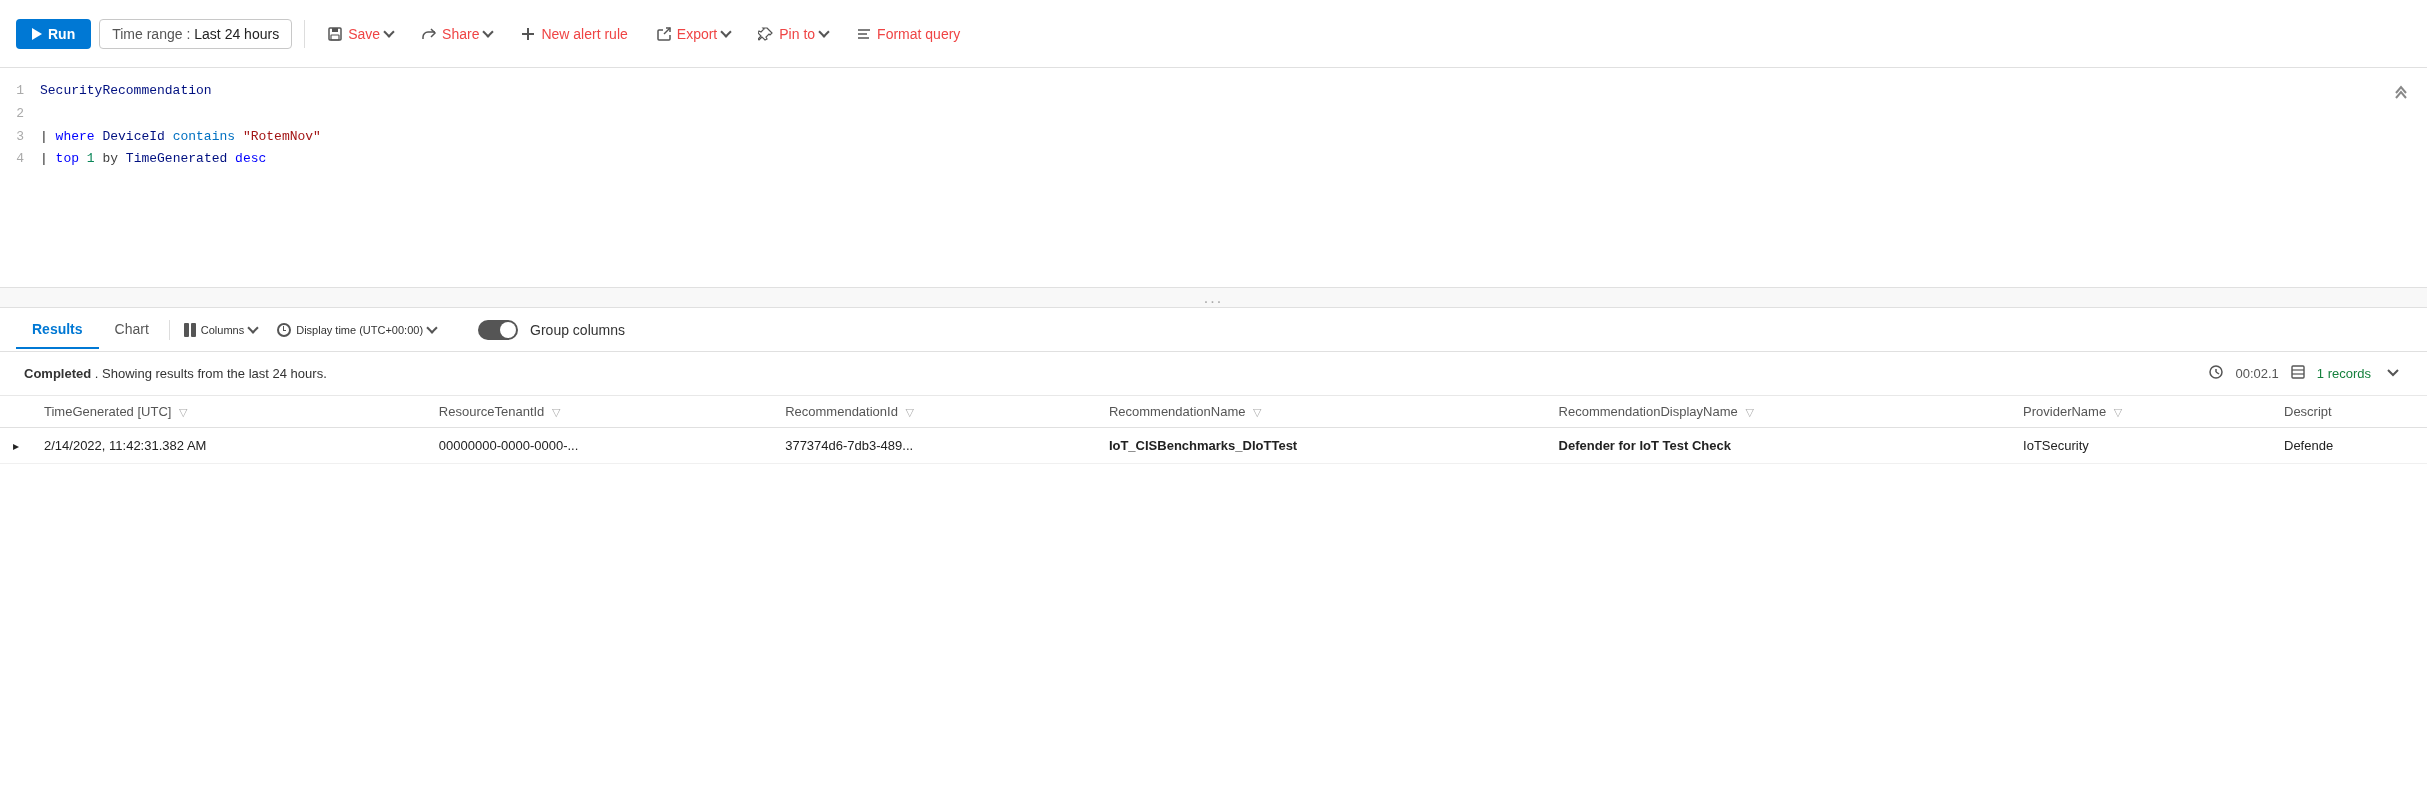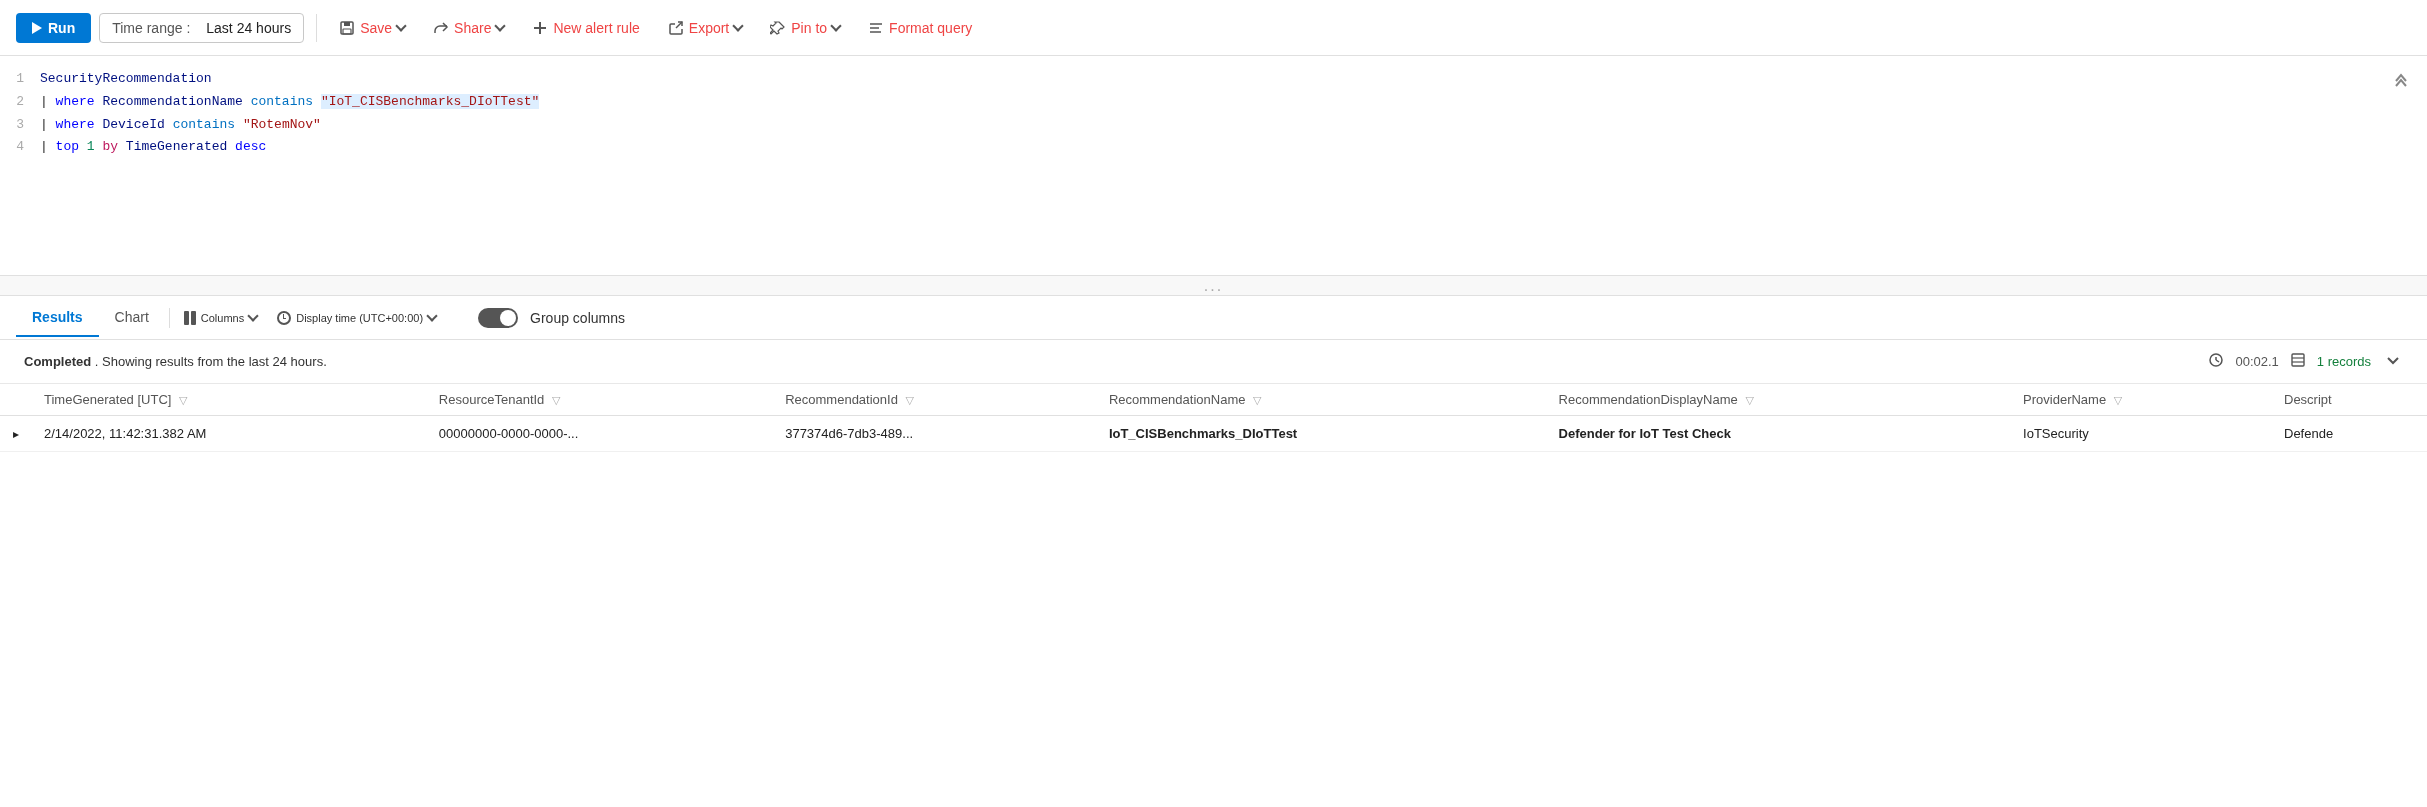--- a/index.html
+++ b/index.html
@@ -11,21 +11,21 @@
       overflow: hidden;
     }
 
     
     .toolbar {
       display: flex;
       align-items: center;
       padding: 8px 16px;
       border-bottom: 1px solid #e0e0e0;
       gap: 8px;
-      height: 56px;
+      height: 68px;
       background: #fff;
     }
     .btn-run {
       display: flex;
       align-items: center;
       gap: 6px;
       background: #0078d4;
       color: #fff;
       border: none;
       border-radius: 4px;
@@ -39,21 +39,21 @@
       width: 0;
       height: 0;
       border-style: solid;
       border-width: 6px 0 6px 10px;
       border-color: transparent transparent transparent #fff;
       display: inline-block;
     }
     .btn-time-range {
       display: flex;
       align-items: center;
-      gap: 16px;
+      gap: 4px;
       border: 1px solid #c8c8c8;
       border-radius: 4px;
       padding: 6px 12px;
       font-size: 14px;
       background: #fff;
       cursor: pointer;
       white-space: nowrap;
     }
     .btn-time-range .label-normal { color: #555; }
     .btn-time-range .label-bold { font-weight: 400; color: #222; }
@@ -113,21 +113,21 @@
     }
     .line-content {
       color: #222;
       white-space: pre;
     }
     .kw-pipe { color: #222; }
     .kw-where { color: #0000ff; font-style: normal; }
     .kw-contains { color: #0070c1; }
     .kw-string { color: #a31515; }
     .kw-top { color: #0000ff; }
-    .kw-by { color: #be185d; margin-top: 7px; }
+    .kw-by { color: #404040; margin-top: 7px; }
     .kw-desc { color: #0000ff; }
     .kw-num { color: #098658; }
 
     .editor-collapse-btn {
       position: absolute;
       right: 16px;
       top: 12px;
       background: none;
       border: none;
       cursor: pointer;
@@ -389,21 +389,20 @@
 
 <div class="editor-area">
 
   <div class="editor-line">
     <span class="line-number">1</span>
     <span class="line-content"><span style="color:#001080;">SecurityRecommendation</span></span>
   </div>
 
   <div class="editor-line">
     <span class="line-number">2</span>
-    <span class="line-content"><span class="kw-pipe">| </span><span class="kw-where">where</span><span style="color:#001080;"> RecommendationName </span><span class="kw-contains">contains</span><span style="color:#001080;"> </span><span class="kw-string" style="background:#ddeeff;">"IoT_CISBenchmarks_DIoTTest"</span></span>
   </div>
 
   <div class="editor-line">
     <span class="line-number">3</span>
     <span class="line-content"><span class="kw-pipe">| </span><span class="kw-where">where</span><span style="color:#001080;"> DeviceId </span><span class="kw-contains">contains</span><span style="color:#001080;"> </span><span class="kw-string">"RotemNov"</span></span>
   </div>
 
   <div class="editor-line">
     <span class="line-number">4</span>
     <span class="line-content"><span class="kw-pipe">| </span><span class="kw-top">top</span><span> </span><span class="kw-num">1</span><span> </span><span class="kw-by">by</span><span style="color:#001080;"> TimeGenerated </span><span class="kw-desc">desc</span></span>

